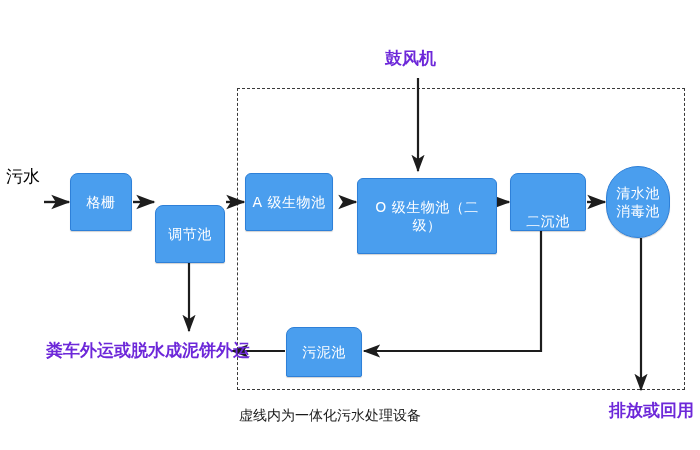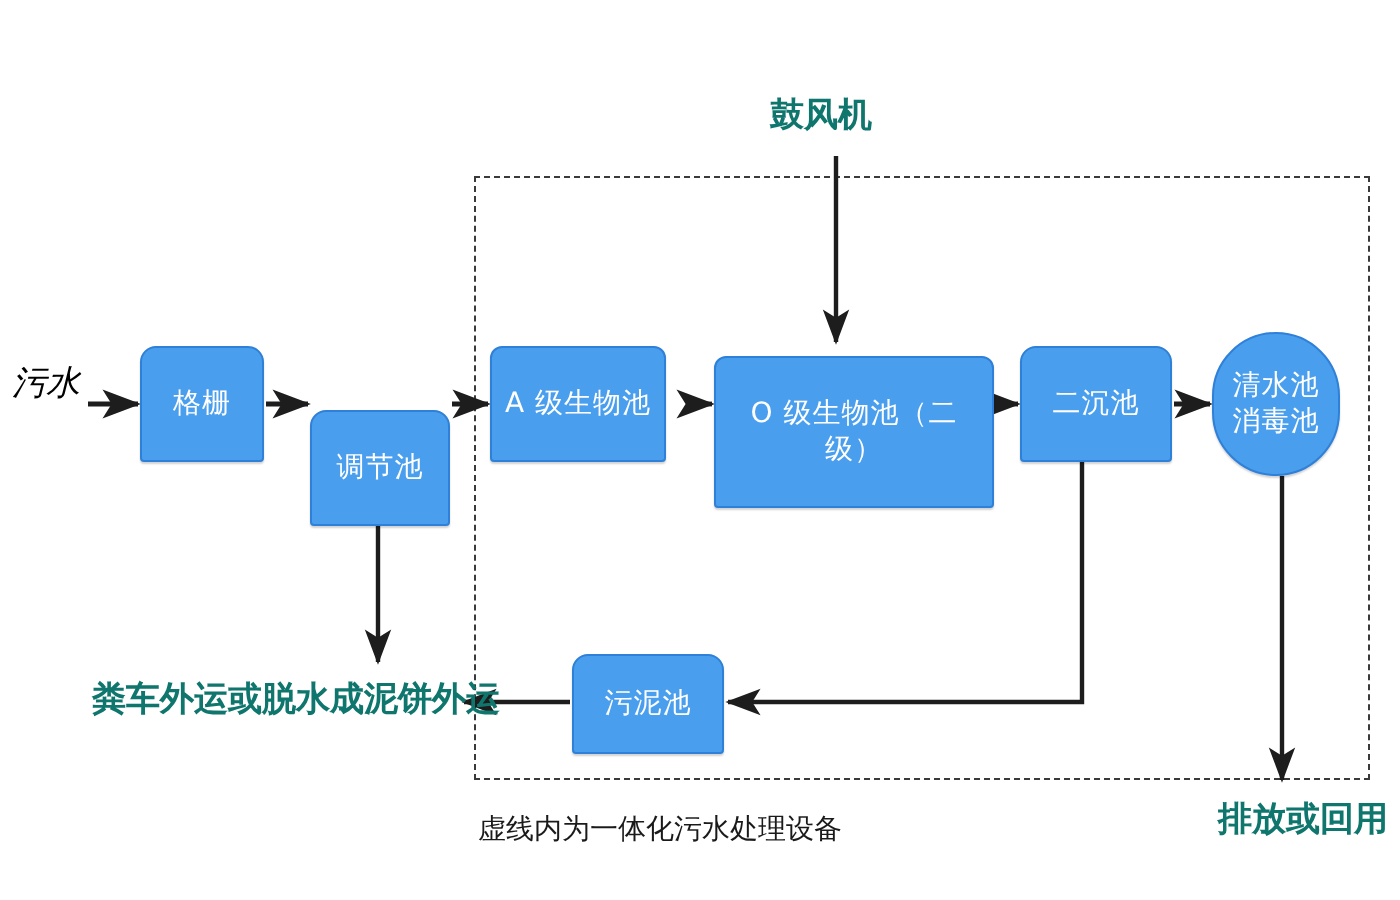--- a/index.html
+++ b/index.html
@@ -45,21 +45,21 @@
 
   
   .tlabel {
     position: absolute;
     font-size: 17px;
     line-height: 20px;
     white-space: nowrap;
     color: #000000;
   }
   .tlabel.blue {
-    color: #0f766e;
+    color: #6d28d9;
     font-weight: 700;
   }
   .tlabel.small {
     font-size: 14px;
     font-weight: 400;
     color: #1a1a1a;
   }
 
   
   .dashbox {
@@ -116,32 +116,32 @@
   </div>
   <div class="pbox" style="left: 155px; top: 173px; width: 70px; height: 58px; margin-top: 32px;">
     <span>调节池</span>
   </div>
   <div class="pbox sq" style="left: 245px; top: 173px; width: 88px; height: 58px;">
     <span>A 级生物池</span>
   </div>
   <div class="pbox sq" style="left: 357px; top: 178px; width: 140px; height: 76px;">
     <span>O 级生物池（二级）</span>
   </div>
-  <div class="pbox" style="left: 510px; top: 173px; width: 76px; height: 58px;">
+  <div class="pbox" style="left: 510px; top: 173px; width: 76px; height: 58px; align-items: flex-end;">
     <span>二沉池</span>
   </div>
   <div class="pbox" style="left: 606px; top: 166px; width: 64px; height: 72px; border-radius: 32px;">
     <span>
         <div>清水池</div>
         <div>消毒池</div>
       </span>
   </div>
   <div class="pbox" style="left: 286px; top: 327px; width: 76px; height: 50px;">
     <span>污泥池</span>
   </div>
 
-  <div class="tlabel" style="left: 6px; top: 182px; font-style: italic;">污水</div>
+  <div class="tlabel" style="left: 6px; top: 166px;">污水</div>
   <div class="tlabel blue" style="left: 385px; top: 48px;">鼓风机</div>
   <div class="tlabel blue" style="left: 46px; top: 340px;">粪车外运或脱水成泥饼外运</div>
   <div class="tlabel blue" style="left: 609px; top: 400px;">排放或回用</div>
   <div class="tlabel small" style="left: 239px; top: 405px;">虚线内为一体化污水处理设备</div>
 
 </div>
 
 </body></html>

